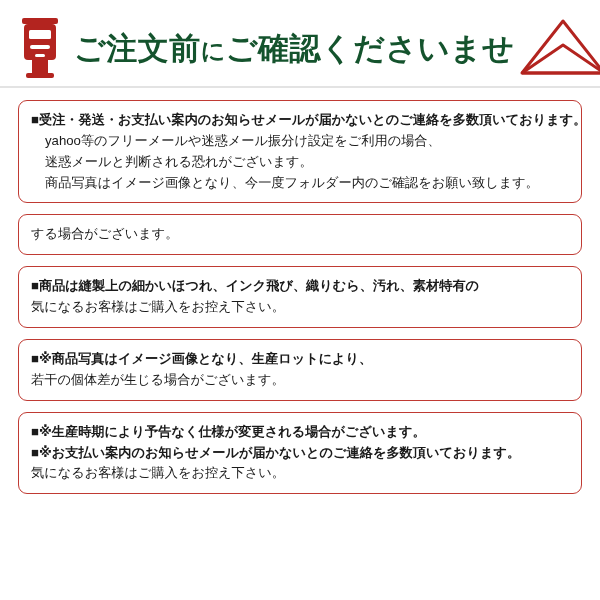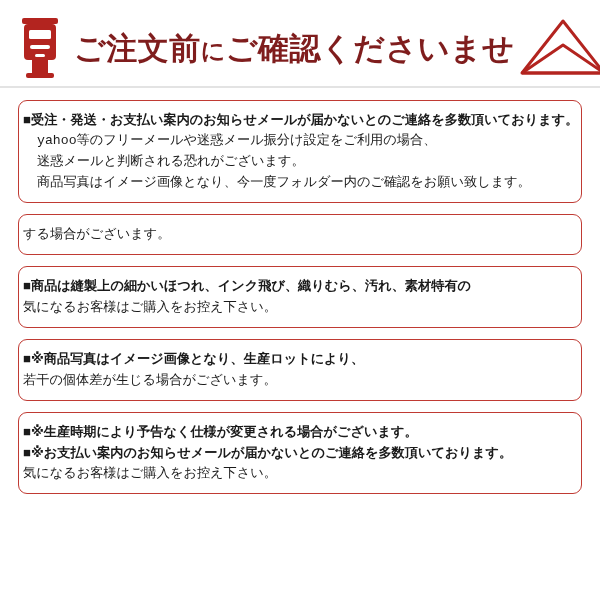--- a/index.html
+++ b/index.html
@@ -47,21 +47,21 @@
     height: 62px;
     flex: 0 0 52px;
     margin-right: 8px;
     position: relative;
   }
   .title {
     flex: 1 1 auto;
     font-size: 31px;
     font-weight: 700;
     letter-spacing: 0.5px;
-    color: #7f1d1d;
+    color: #14532d;
     white-space: nowrap;
     line-height: 1;
     margin-top: 2px;
   }
   .title .small {
     font-size: 24px;
   }
   .envelope-icon {
     width: 86px;
     height: 56px;
@@ -71,33 +71,32 @@
   }
 
   
   .content {
     padding: 12px 18px 10px 18px;
     box-sizing: border-box;
   }
   .note-box {
     border: 1.5px solid #c03a33;
     border-radius: 9px;
-    padding: 9px 12px 9px 4px;
+    padding: 9px 12px 9px 12px;
     margin-bottom: 11px;
     box-sizing: border-box;
   }
   .note-line {
     font-size: 13.2px;
     line-height: 1.58;
     color: #1a1a1a;
     white-space: nowrap;
   }
   .note-line.indent {
     padding-left: 14px;
-    font-family: Liberation Mono, monospace;
   }
   .note-line.lead {
     font-weight: 700;
   }
 </style>
 </head>
 <body>
 
 <div class="page">
 

